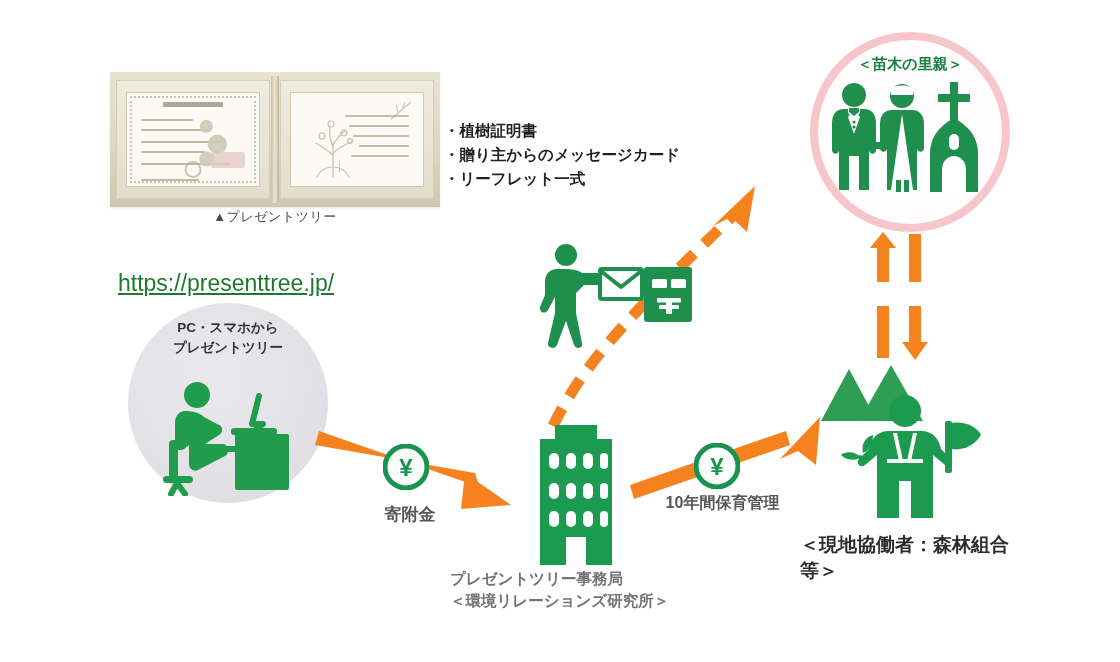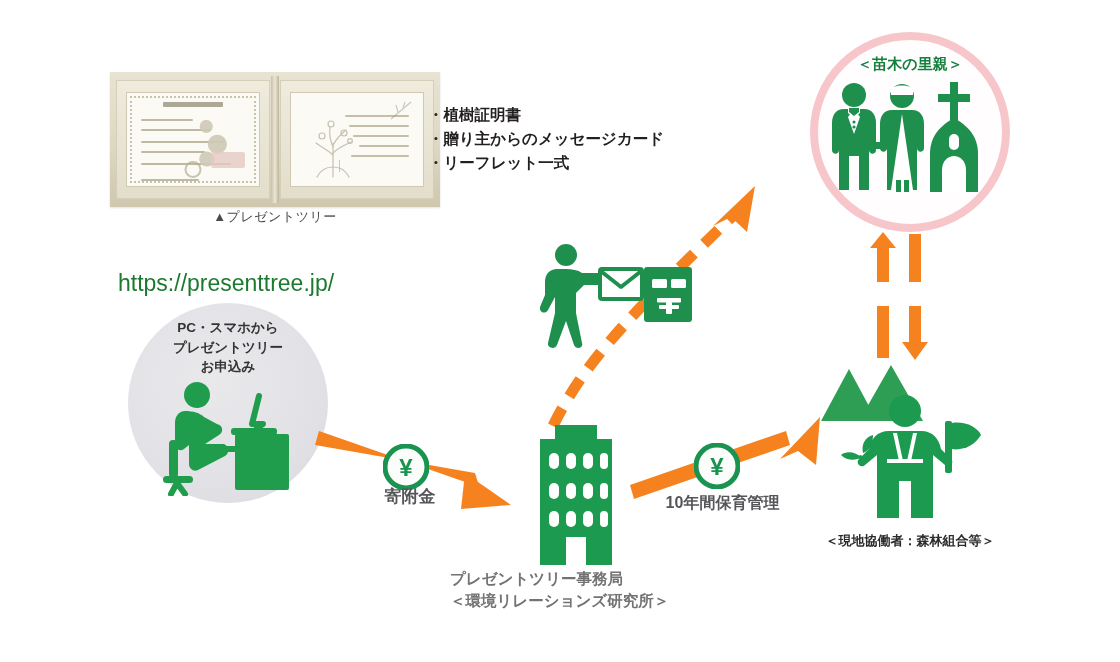--- a/index.html
+++ b/index.html
@@ -72,47 +72,47 @@
     opacity:.55;
   }
   #photo-caption{
     left:110px;top:208px;width:330px;text-align:center;
     font-size:13px;color:#4a4a4a;letter-spacing:.5px;
   }
 
   
   #bullets{left:428px;top:103px;font-size:15.5px;font-weight:bold;color:#231f20;line-height:1.55;}
   #bullets li{list-style:none;white-space:nowrap;}
-  #bullets ul{margin:0;padding:0;}
+  #bullets ul{margin:16px;padding:0;}
 
   
   #site-url{
     left:118px;top:270px;font-size:23px;color:#1c7a2f;
-    font-weight:normal;letter-spacing:0px;
+    text-decoration:underline;font-weight:normal;letter-spacing:0px;
     cursor:pointer;
   }
 
   
   #giver-circle{
     left:128px;top:303px;width:200px;height:200px;border-radius:50%;
     background:radial-gradient(circle at 42% 38%, #e9e9ec 0%, #e2e2e6 60%, #d9d9de 100%);
   }
   #giver-circle-text{
     left:128px;top:318px;width:200px;text-align:center;
     font-size:13.5px;font-weight:bold;color:#333;line-height:1.45;
   }
   #giver-icon{left:163px;top:378px;width:132px;height:118px;}
   #giver-label{
     left:128px;top:480px;width:200px;text-align:center;
     font-size:15px;font-weight:bold;color:#2b2b2b;
   }
 
   
   #arrow-donation{left:315px;top:425px;width:210px;height:95px;}
-  #label-donation{left:355px;top:485px;width:110px;text-align:center;
+  #label-donation{left:355px;top:503px;width:110px;text-align:center;
     font-size:17px;font-weight:bold;color:#56565a;}
   #coin-donation{left:383px;top:444px;width:46px;height:46px;}
 
   #arrow-work{left:630px;top:415px;width:200px;height:85px;}
   #coin-work{left:694px;top:443px;width:46px;height:46px;}
   #label-work{left:640px;top:493px;width:165px;text-align:center;
     font-size:16px;font-weight:bold;color:#56565a;line-height:1.3;}
 
   #arrow-dashed{left:545px;top:160px;width:240px;height:270px;}
 
@@ -137,22 +137,22 @@
   }
   #foster-label{
     left:810px;top:55px;width:200px;text-align:center;
     font-size:15px;font-weight:bold;color:#15803d;
   }
   #foster-icon{left:828px;top:82px;width:164px;height:112px;}
 
   
   #forester-icon{left:815px;top:363px;width:190px;height:160px;}
   #forester-label{
-    left:800px;top:532px;width:220px;text-align:center;
-    font-size:13px;font-weight:bold;color:#2b2b2b;
+    left:800px;top:532px;width:220px;
+    font-size:19px;font-weight:bold;color:#2b2b2b;
   }
 </style>
 </head>
 <body>
 
 <div id="stage">
 
   <div class="abs" id="photo-frame">
     <div class="leaf left">
       <div class="cert">
@@ -211,21 +211,20 @@
       <li>・リーフレット一式</li>
     </ul>
   </div>
 
   <div class="abs" id="site-url">https://presenttree.jp/</div>
 
   <div class="abs" id="giver-circle"></div>
   <div class="abs" id="giver-circle-text">
     <div>PC・スマホから</div>
     <div>プレゼントツリー</div>
-    <div>お申込み</div>
   </div>
   <svg class="abs" id="giver-icon" viewBox="0 0 132 118">
     <g fill="#1f9d4d">
       <circle cx="34" cy="17" r="13"></circle>
       <path d="M22 33 C16 33 12 38 12 45 L12 66 C12 71 17 74 21 71 L26 67 L26 86 C26 91 31 94 35 92 L62 78 C67 75 66 68 61 66 L42 66 L56 57 C61 54 60 47 54 46 L41 39 C37 35 30 33 22 33 Z"></path>
       <rect x="6" y="62" width="9" height="38" rx="4"></rect>
       <rect x="0" y="98" width="30" height="7" rx="3.5"></rect>
       <path d="M14 105 L8 116 M14 105 L22 116" stroke="#1f9d4d" stroke-width="6" stroke-linecap="round"></path>
       <rect x="72" y="56" width="54" height="56" rx="2"></rect>
       <rect x="68" y="50" width="46" height="7" rx="3"></rect>

